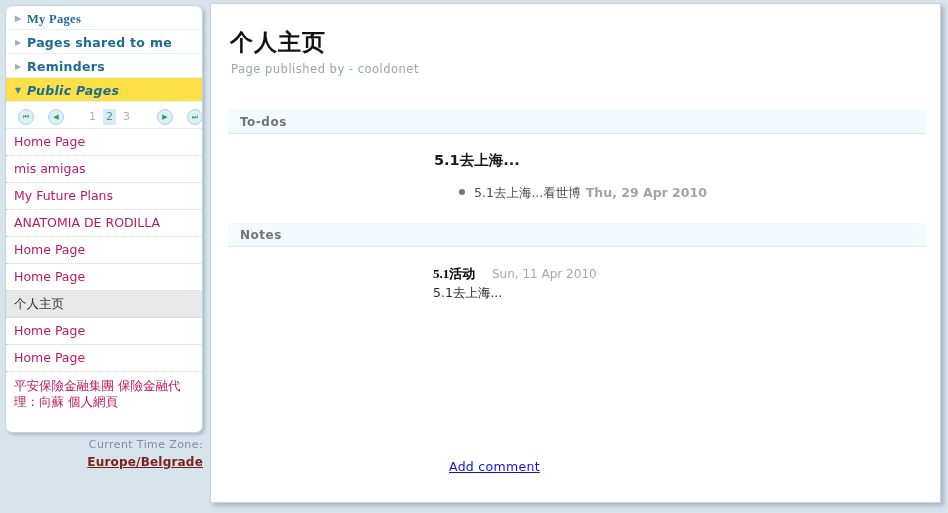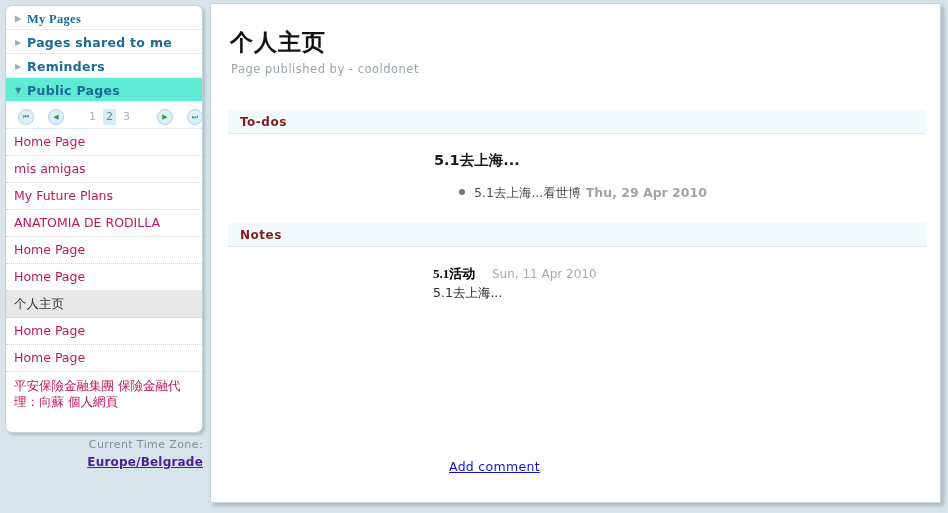--- a/index.html
+++ b/index.html
@@ -26,21 +26,21 @@
     height: 24px; line-height: 24px;
     padding-left: 9px;
     border-bottom: 1px solid #e3eef5;
     color: #1b6b96;
     font-size: 12.5px; font-weight: bold;
     letter-spacing: 0.3px;
     white-space: nowrap;
     cursor: pointer;
   }
   .nav-item.first { border-top: none; font-family: Liberation Serif, serif; }
-  .nav-item.active { background: #5eead4; }
+  .nav-item.active { background: #fde047; font-style: italic; }
   .nav-tri {
     display: inline-block;
     width: 11px;
     color: #9bb0bd;
     font-size: 8px;
     vertical-align: middle;
     margin-right: 1px;
   }
   .nav-item.active .nav-tri { color: #3d7f9e; }
   .nav-label { vertical-align: middle; }
@@ -98,21 +98,21 @@
   }
 
   
   #tz {
     position: absolute; left: 5px; top: 438px;
     width: 198px;
     text-align: right;
   }
   #tz-label { font-size: 11px; color: #7e8f9b; letter-spacing: .4px; }
   #tz-value {
-    font-size: 12px; color: #4c1d95; font-weight: bold;
+    font-size: 12px; color: #7f1d1d; font-weight: bold;
     text-decoration: underline; letter-spacing: .2px;
     display: inline-block; margin-top: 3px;
     cursor: pointer;
   }
 
   
   #main {
     position: absolute; left: 210px; top: 3px;
     width: 731px; height: 500px;
     background: #fff;
@@ -126,21 +126,21 @@
   }
   #subtitle {
     position: absolute; left: 20px; top: 58px;
     font-size: 11.5px; color: #9aa5ac; letter-spacing: .5px;
   }
   .sec-head {
     position: absolute; left: 17px;
     width: 698px; height: 24px; line-height: 24px;
     background: #f3fafe;
     border-bottom: 1px solid #d8eaf4;
-    color: #7f1d1d;
+    color: #737373;
     font-size: 12px; font-weight: bold;
     padding-left: 12px; letter-spacing: .5px;
   }
   #head-todos { top: 106px; }
   #head-notes { top: 219px; }
 
   #todo-title {
     position: absolute; left: 223px; top: 147px;
     font-size: 14.5px; font-weight: bold; color: #1a1a1a;
   }

